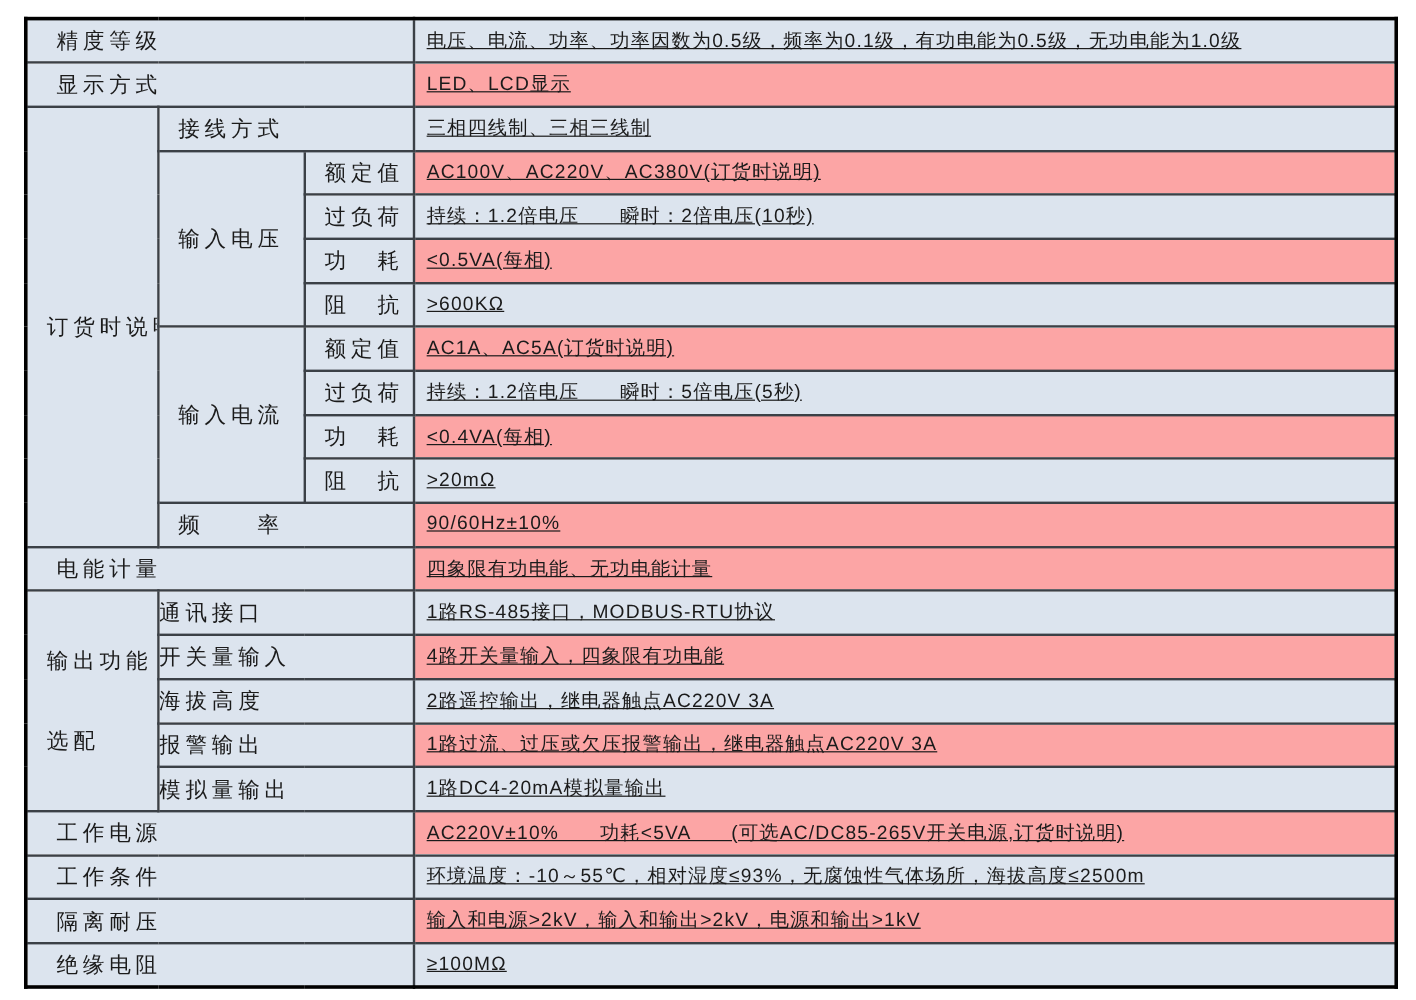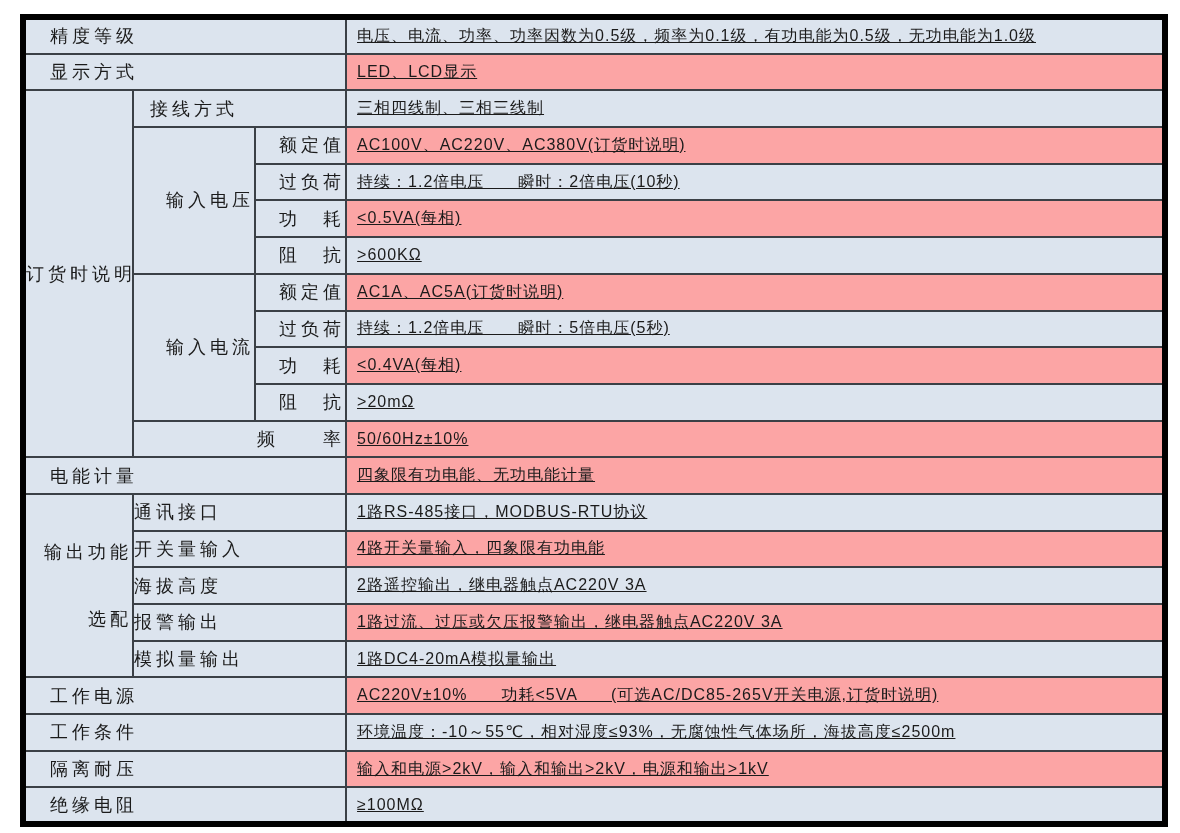--- a/index.html
+++ b/index.html
@@ -7,39 +7,39 @@
   body {
     width:1180px; height:833px;
     font-family:"Liberation Sans","DejaVu Sans",sans-serif;
     color:#1b1b1b;
   }
   .page { position:relative; width:1180px; height:833px; background:#ffffff; overflow:hidden; }
   table.spec {
     position:absolute; left:20px; top:14px;
     width:1142px; height:808px;
     border-collapse:collapse; table-layout:fixed;
-    border:6px solid #000000;
+    border:3px solid #000000;
   }
   .spec td {
     border:2px solid #3b4046;
     overflow:hidden;
     vertical-align:middle;
   }
   .spec tr { height:36.7px; }
   
   .lab {
     background:#dce4ee;
     font-size:18px;
     letter-spacing:4px;
     white-space:pre;
   }
   .pad24 { padding-left:24px; text-align:left; }
   .pad30 { padding-left:16px; text-align:left; }
   .pad16 { text-align:left; }
-  .cen   { text-align:right; padding-left:0; }
+  .cen   { text-align:left; padding-left:16px; }
   
   .val {
     font-size:16px;
     letter-spacing:1px;
     padding-left:10px;
     text-align:left;
     white-space:pre;
     text-decoration:underline;
   }
   .bgb { background:#dce4ee; }
@@ -106,21 +106,21 @@
         <td class="lab cen">功　耗</td>
         <td class="val bgw">&lt;0.4VA(每相)</td>
       </tr>
       <tr>
         <td class="lab cen">阻　抗</td>
         <td class="val bgb">&gt;20mΩ</td>
       </tr>
 
       <tr>
         <td colspan="2" class="lab cen">频　　率</td>
-        <td class="val bgw">50/60Hz±10%</td>
+        <td class="val bgw">90/60Hz±10%</td>
       </tr>
 
       <tr>
         <td colspan="3" class="lab pad24">电能计量</td>
         <td class="val bgw">四象限有功电能、无功电能计量</td>
       </tr>
 
       <tr>
         <td rowspan="5" class="lab cen two-line">
           <div>输出功能</div>

